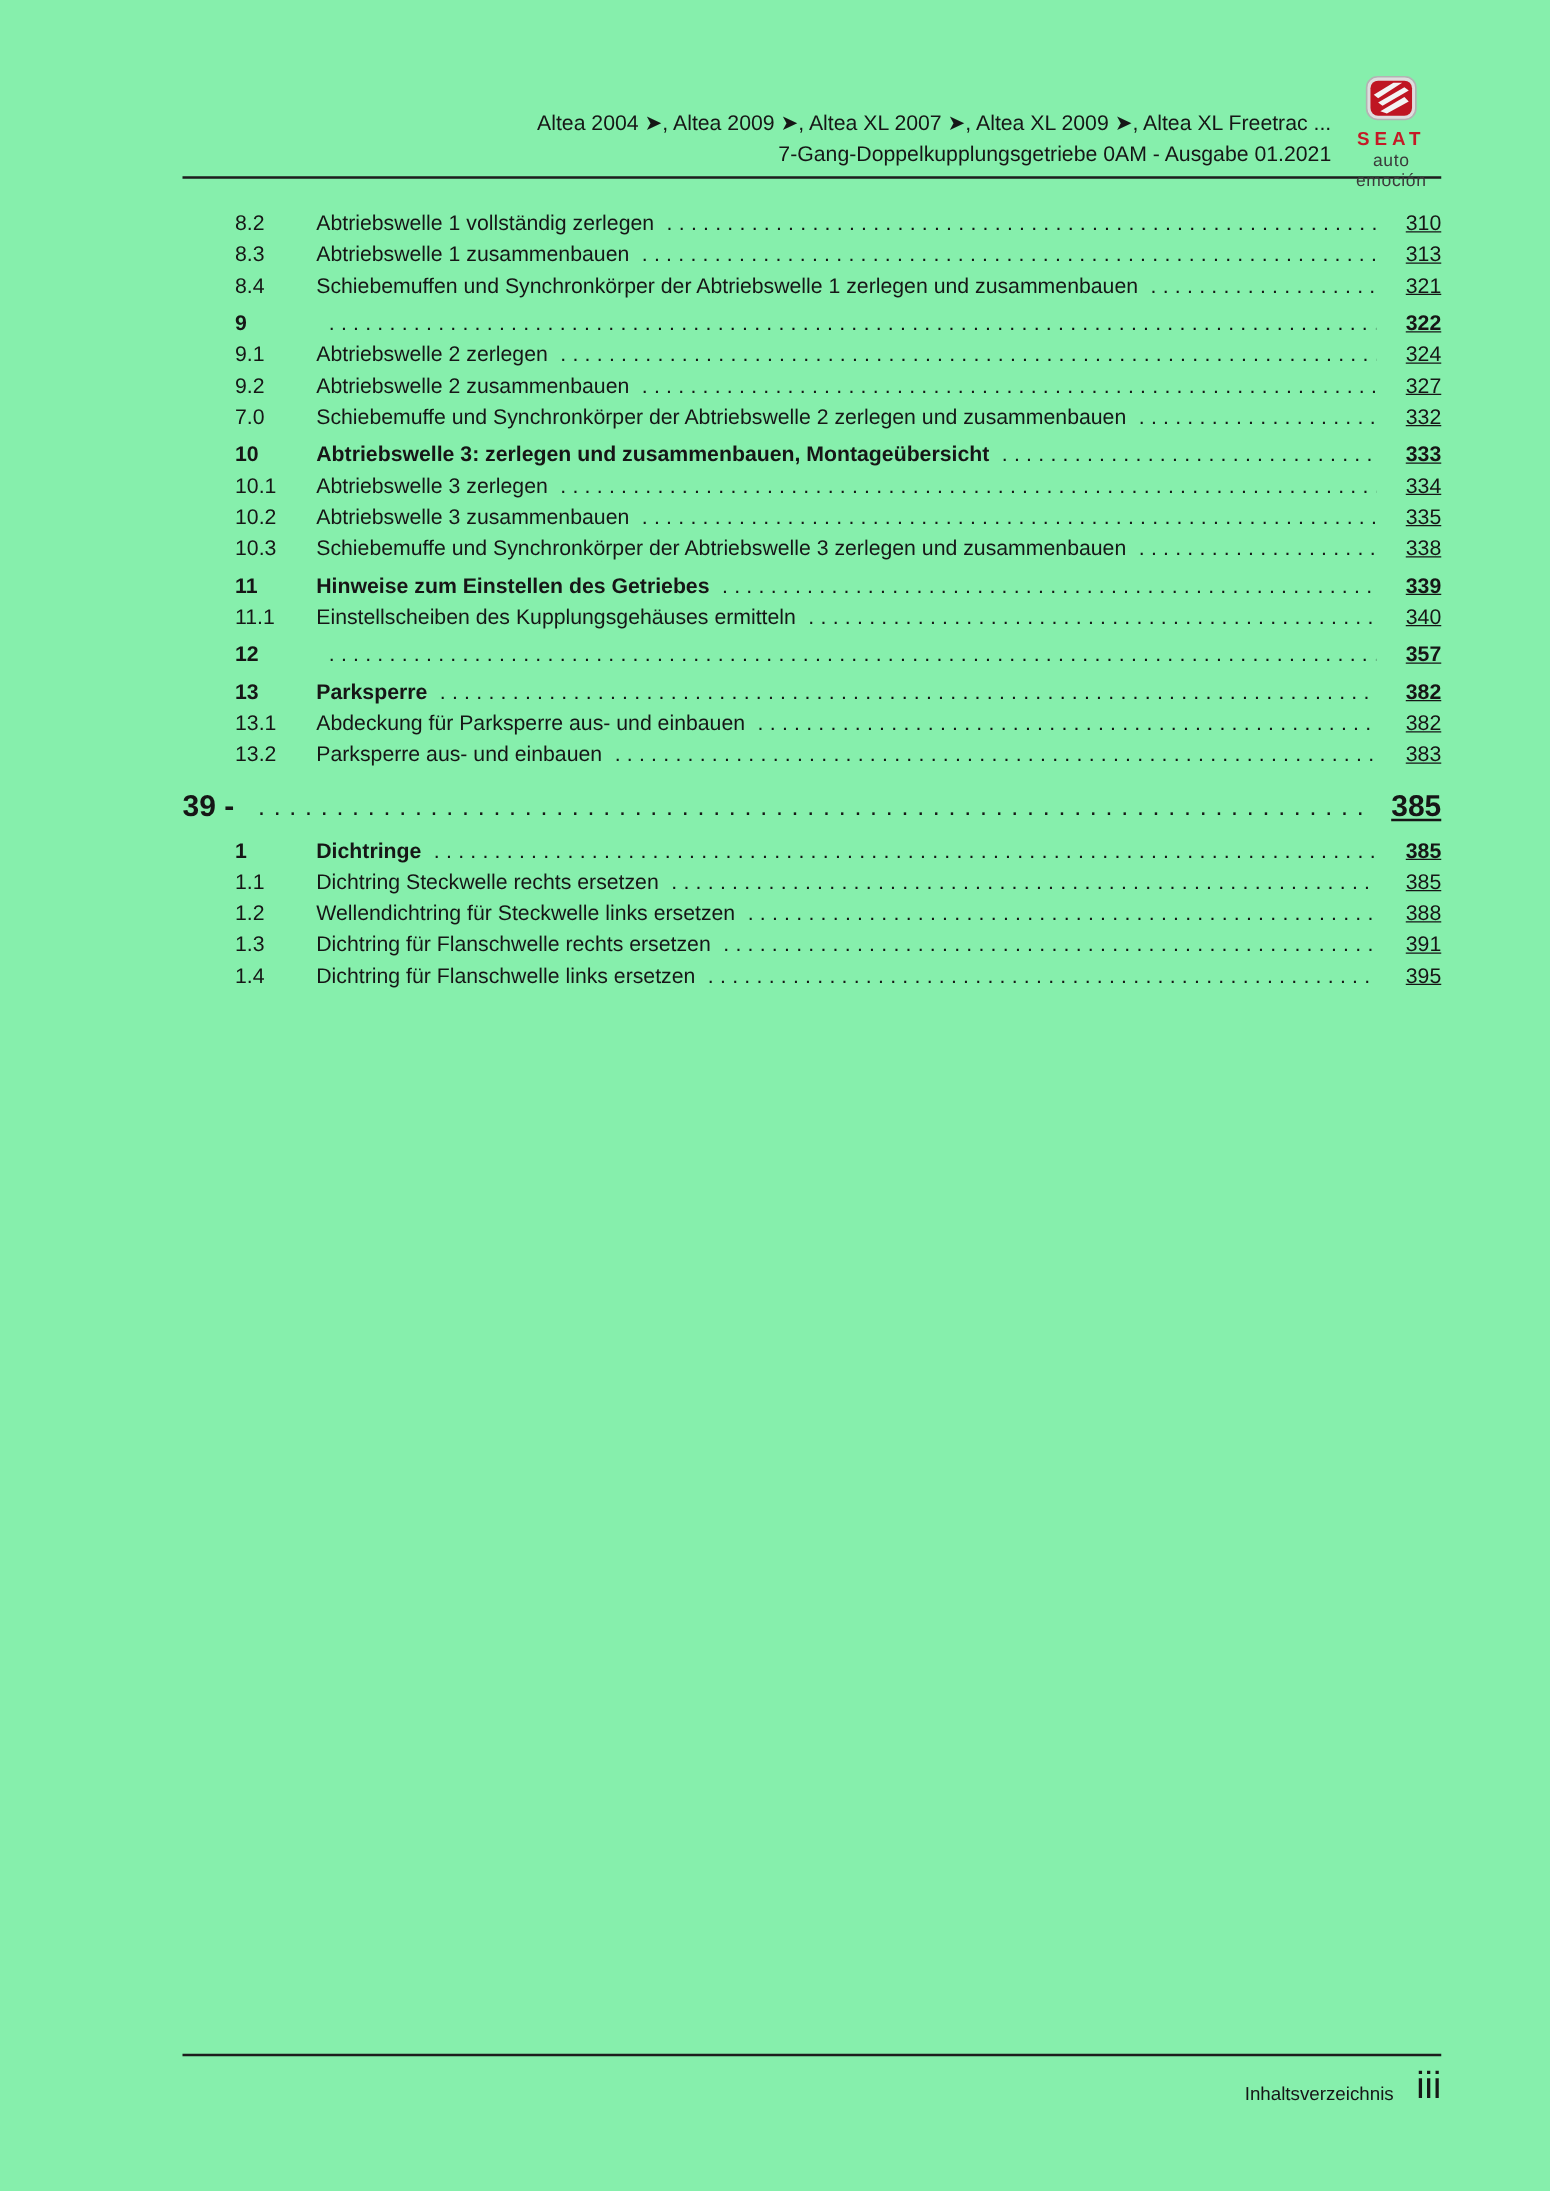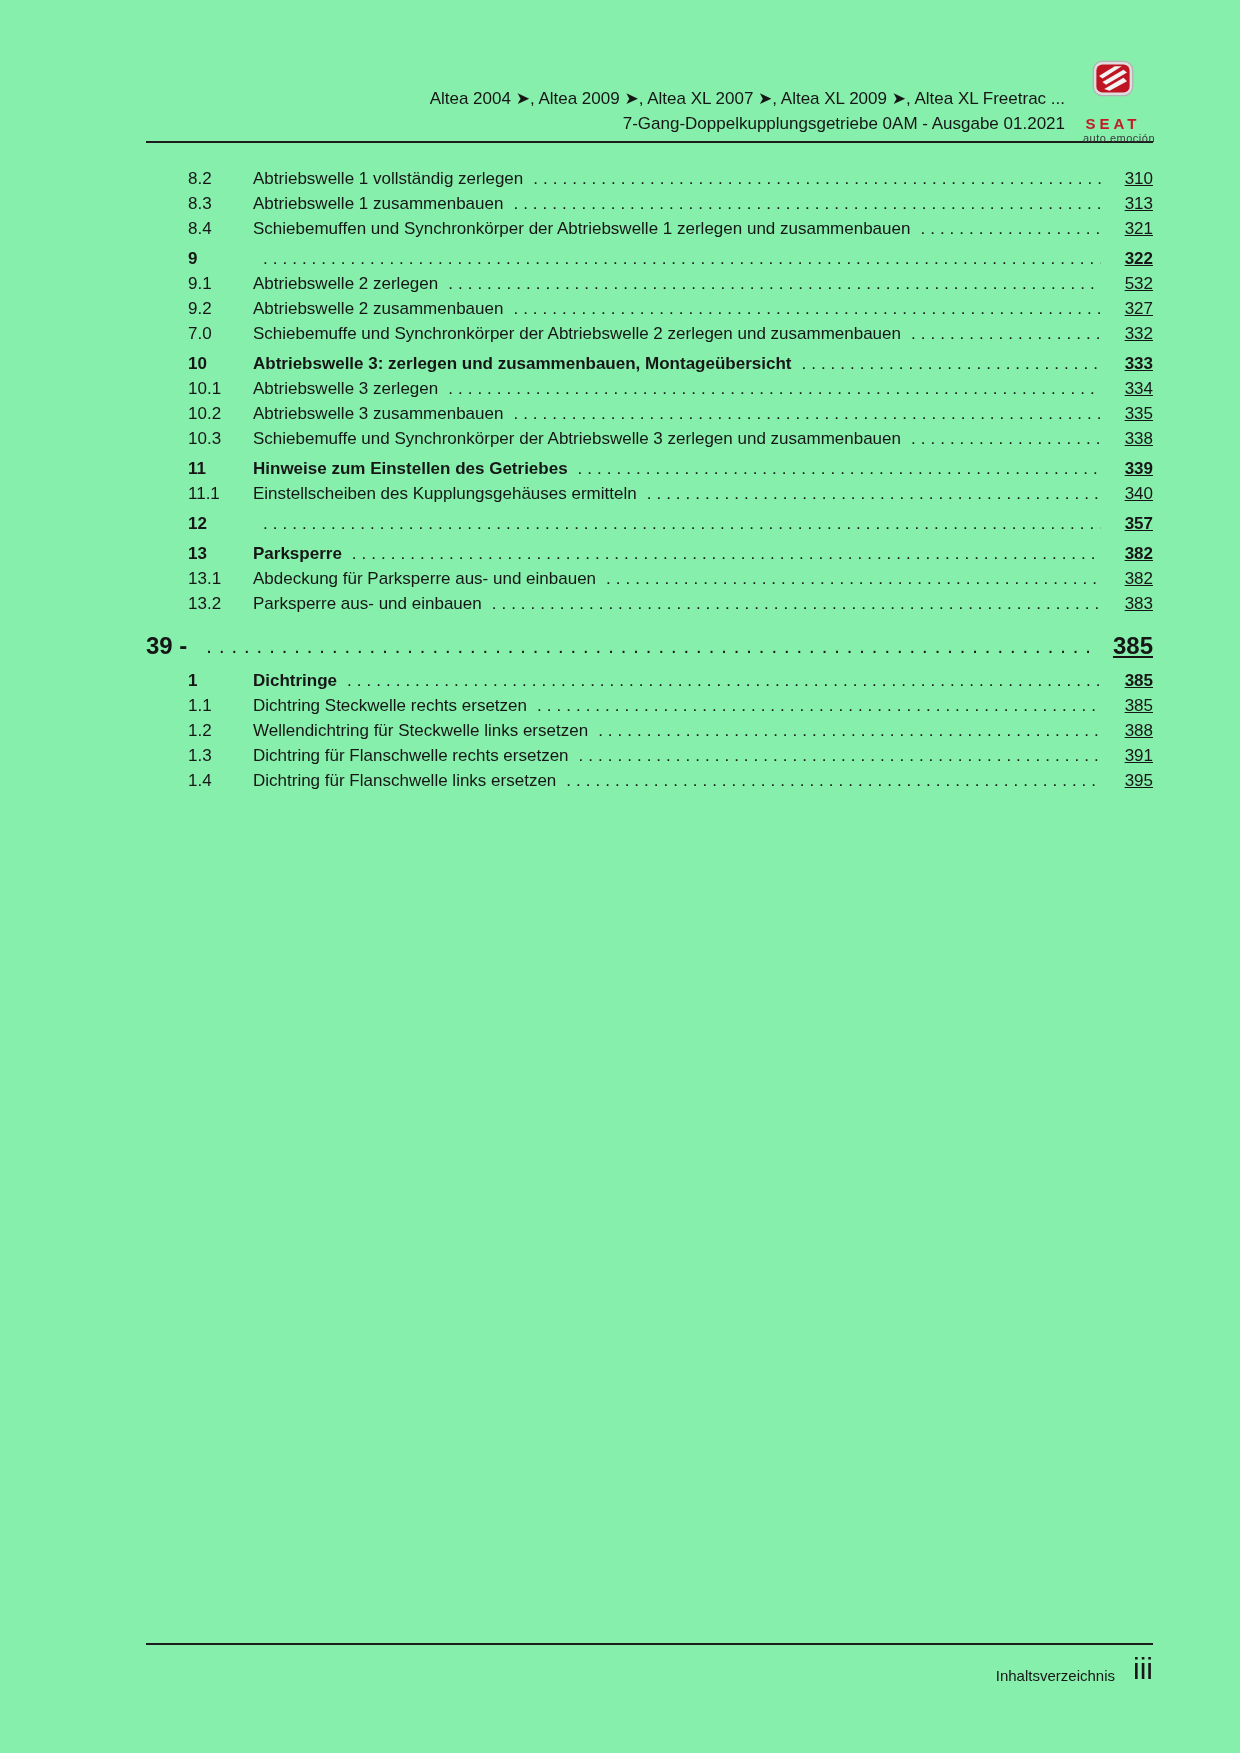--- a/index.html
+++ b/index.html
@@ -18,23 +18,23 @@
   }
   .header-text {
     position:absolute; right:88px; top:86px;
     text-align:right; font-size:17px; line-height:25px; white-space:nowrap;
   }
   .logo {
     position:absolute; right:-2px; top:60px; width:84px; text-align:center;
   }
   .logo-word {
     font-size:15px; font-weight:bold; letter-spacing:4px;
-    color:#c41a26; margin-top:14px;
-  }
-  .logo-tagline { font-size:11px; color:#3a3a3a; letter-spacing:0.5px;text-align:right; }
+    color:#c41a26; margin-top:1px;
+  }
+  .logo-tagline { font-size:14px; color:#3a3a3a; letter-spacing:0.5px; }
   
   .toc { position:absolute; left:146px; top:166px; width:1007px; }
   .row {
     display:flex; align-items:center;
     font-size:17px; line-height:25px;
   }
   .row .num   { flex:none; width:65px; margin-left:42px; }
   .row .title { flex:none; white-space:nowrap; }
   .row .leader {
     flex:1 1 0; overflow:hidden; white-space:nowrap;
@@ -108,21 +108,21 @@
     </div>
       <div class="row bold">
       <span class="num">9</span>
       <span class="leader">............................................................................................................................................................................................................................</span>
       <span class="pagenum">322</span>
     </div>
       <div class="row">
       <span class="num">9.1</span>
       <span class="title">Abtriebswelle 2 zerlegen</span>
       <span class="leader">............................................................................................................................................................................................................................</span>
-      <span class="pagenum">532</span>
+      <span class="pagenum">324</span>
     </div>
       <div class="row">
       <span class="num">9.2</span>
       <span class="title">Abtriebswelle 2 zusammenbauen</span>
       <span class="leader">............................................................................................................................................................................................................................</span>
       <span class="pagenum">327</span>
     </div>
       <div class="row">
       <span class="num">7.0</span>
       <span class="title">Schiebemuffe und Synchronkörper der Abtriebswelle 2 zerlegen und zusammenbauen</span>

